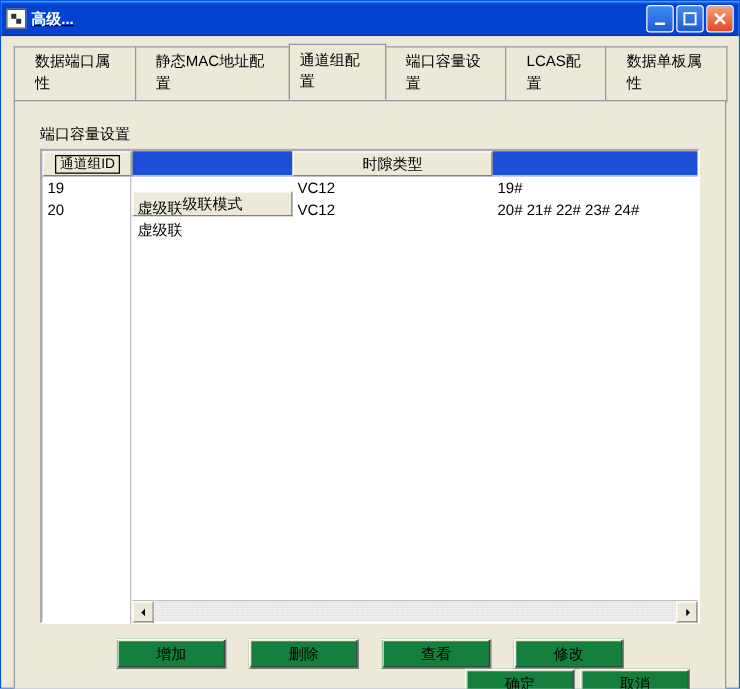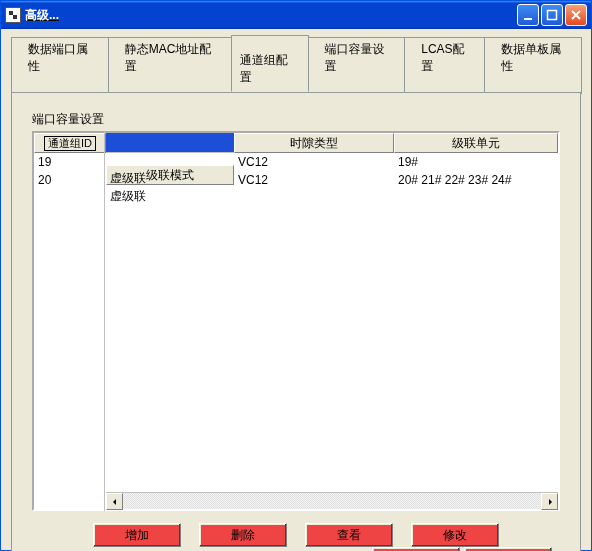--- a/index.html
+++ b/index.html
@@ -11,42 +11,42 @@
   .titlebar .icon::after { content:""; position:absolute; right:3px; bottom:3px; width:4px; height:4px; background:#333; }
   .titlebar .title { flex: 1; }
   .win-btns { display:flex; gap:2px; }
   .win-btn { width:22px; height:22px; border:1px solid #fff; border-radius:3px; display:flex; align-items:center; justify-content:center; color:#fff; font-weight:bold; font-family:Arial; }
   .win-min,.win-max { background: linear-gradient(to bottom,#3f8cf3,#1e5bd6); }
   .win-close { background: linear-gradient(to bottom,#f7a07a,#e2491f); }
   .win-btn svg { width:12px; height:12px; }
   .client { position:absolute; top:28px; left:0; right:0; bottom:0; background:#ece9d8; }
   .tabs { display:flex; padding:6px 10px 0 10px; gap:0; }
   .tab { background:#ece9d8; border:1px solid #919b9c; border-bottom:none; padding:3px 8px 4px 8px; margin-right:-1px; cursor:default; position:relative; }
-  .tab.active { background:#ece9d8; border-bottom:1px solid #ece9d8; z-index:2; padding-top:16px; padding-bottom:5px; top:0; }
+  .tab.active { background:#ece9d8; border-bottom:1px solid #ece9d8; z-index:2; padding-top:4px; padding-bottom:5px; top:0; }
   .tab:not(.active){ top:2px;padding-left:16px; }
   .tab-panel { border:1px solid #919b9c; margin:0 10px 10px 10px; background:#ece9d8; height:490px; position:relative; }
   .list-label { position:absolute; left:20px; top:18px; }
   .table-wrap { position:absolute; left:20px; top:38px; right:20px; height:380px; border:2px inset #fff; background:#fff; display:flex; flex-direction:column; }
   .thead { display:flex; background:#1d4ed8; border-bottom:1px solid #c0c0c0; height:20px; }
   .th { border-right:1px solid #808080; border-bottom:1px solid #808080; border-top:1px solid #fff; border-left:1px solid #fff; background:#ece9d8; display:flex; align-items:center; justify-content:center; height:20px; overflow:hidden; }
   .th-inner-btn { border:1px solid #000; padding:0 3px; font-size:11px; line-height:13px; background:#ece9d8; }
   .tbody { flex:1; overflow:hidden; }
   .tr { display:flex; height:18px; align-items:center; }
   .td { padding:0 4px; overflow:hidden; white-space:nowrap; }
   .col-id { width:72px; }
   .col-mode { width:128px;margin-top:32px; }
   .col-slot { width:160px; }
   .col-unit { flex:1; }
   .hscroll { height:17px; display:flex; background:#ece9d8; margin-left:72px; border-top:1px solid #c0c0c0;}
   .sb-btn { width:17px; height:17px; border:1px solid #808080; border-top-color:#fff; border-left-color:#fff; background:#ece9d8; display:flex; align-items:center; justify-content:center; }
   .sb-track { flex:1; background:repeating-conic-gradient(#e0e0e0 0% 25%,#f4f4f4 0% 50%) 0/2px 2px; }
   .sb-btn svg{width:8px;height:8px;}
   .vline { position:absolute; top:38px; left:92px; width:1px; height:380px; background:#c0c0c0; }
   .action-row { position:absolute; left:0; right:0; top:430px; display:flex; justify-content:center; gap:18px; }
-  .btn { width:88px; height:24px; border:1px solid #808080; border-top-color:#fff; border-left-color:#fff; background:#ef4444; box-shadow: inset -1px -1px 0 #404040, inset 1px 1px 0 #ece9d8; cursor:default; display:flex; align-items:center; justify-content:center; }
+  .btn { width:88px; height:24px; border:1px solid #808080; border-top-color:#fff; border-left-color:#fff; background:#15803d; box-shadow: inset -1px -1px 0 #404040, inset 1px 1px 0 #ece9d8; cursor:default; display:flex; align-items:center; justify-content:center; }
   .bottom-row { position:absolute; right:28px; bottom:10px; display:flex; gap:4px; }
 </style>
 </head>
 <body>
 
 <div class="window">
   <div class="titlebar">
     <span class="icon"></span>
     <span class="title">高级...</span>
     <div class="win-btns">
@@ -85,23 +85,20 @@
         <div class="thead">
           <div class="th col-id">
             <span class="th-inner-btn">通道组ID</span>
           </div>
           <div class="th col-mode">
               <span>级联模式</span>
             </div>
           <div class="th col-slot">
               <span>时隙类型</span>
             </div>
-          <div class="th col-unit">
-              <span>级联单元</span>
-            </div>
         </div>
         <div class="tbody">
           <div class="tr">
             <div class="td col-id">19</div>
             <div class="td col-mode">虚级联</div>
             <div class="td col-slot">VC12</div>
             <div class="td col-unit">19#</div>
           </div>
           <div class="tr">
             <div class="td col-id">20</div>

